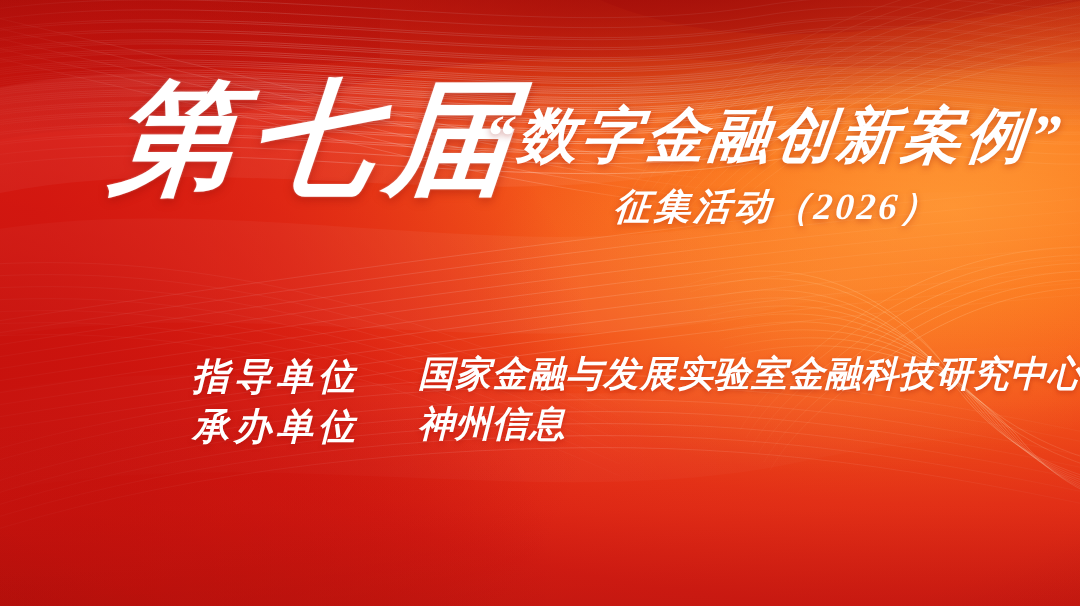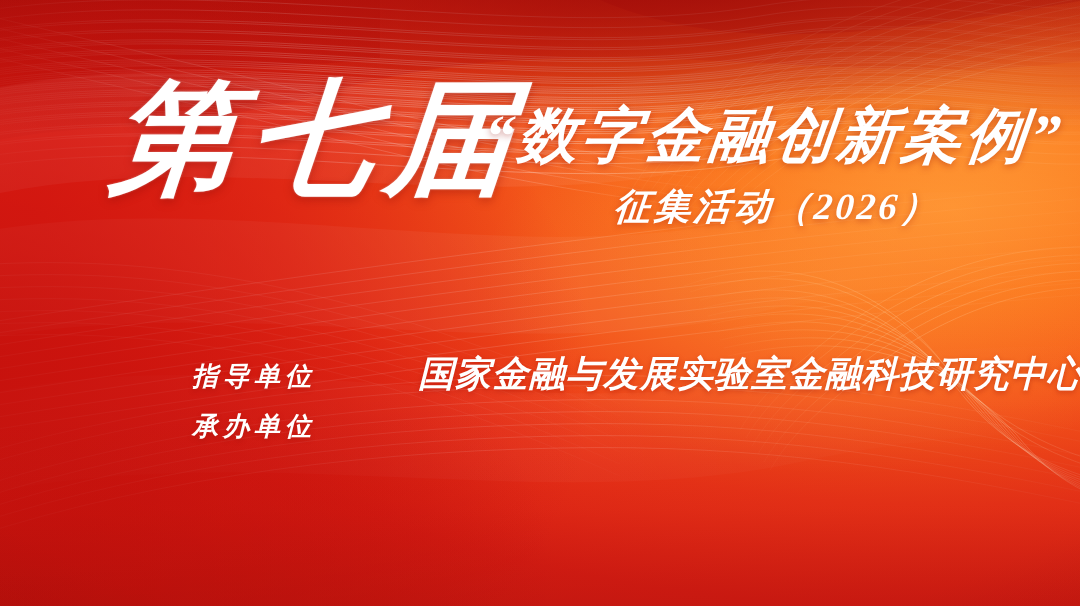--- a/index.html
+++ b/index.html
@@ -116,21 +116,21 @@
     align-items:flex-start;
     margin-bottom:8px;
   }
   .org-row:last-child{margin-bottom:0;justify-content:flex-end;}
 
   .org-label{
     flex:0 0 226px;
     font-family:"Liberation Serif","DejaVu Serif",serif;
     font-weight:700;
     font-style:italic;
-    font-size:26px;
+    font-size:37px;
     line-height:42px;
     letter-spacing:5px;
     color:#ffffff;
     text-shadow:0 2px 5px rgba(150,14,8,.36);
     white-space:nowrap;
   }
 
   .org-values{flex:1 1 auto;}
 
   .org-value{
@@ -320,18 +320,19 @@
       <div class="org-row">
         <div class="org-label">指导单位</div>
         <div class="org-values">
           <div class="org-value">国家金融与发展实验室金融科技研究中心</div>
         </div>
       </div>
 
       <div class="org-row">
         <div class="org-label">承办单位</div>
         <div class="org-values">
+          <div class="org-value">神州信息</div>
         </div>
       </div>
 
     </div>
   </div>
 </div>
 
 </body></html>

